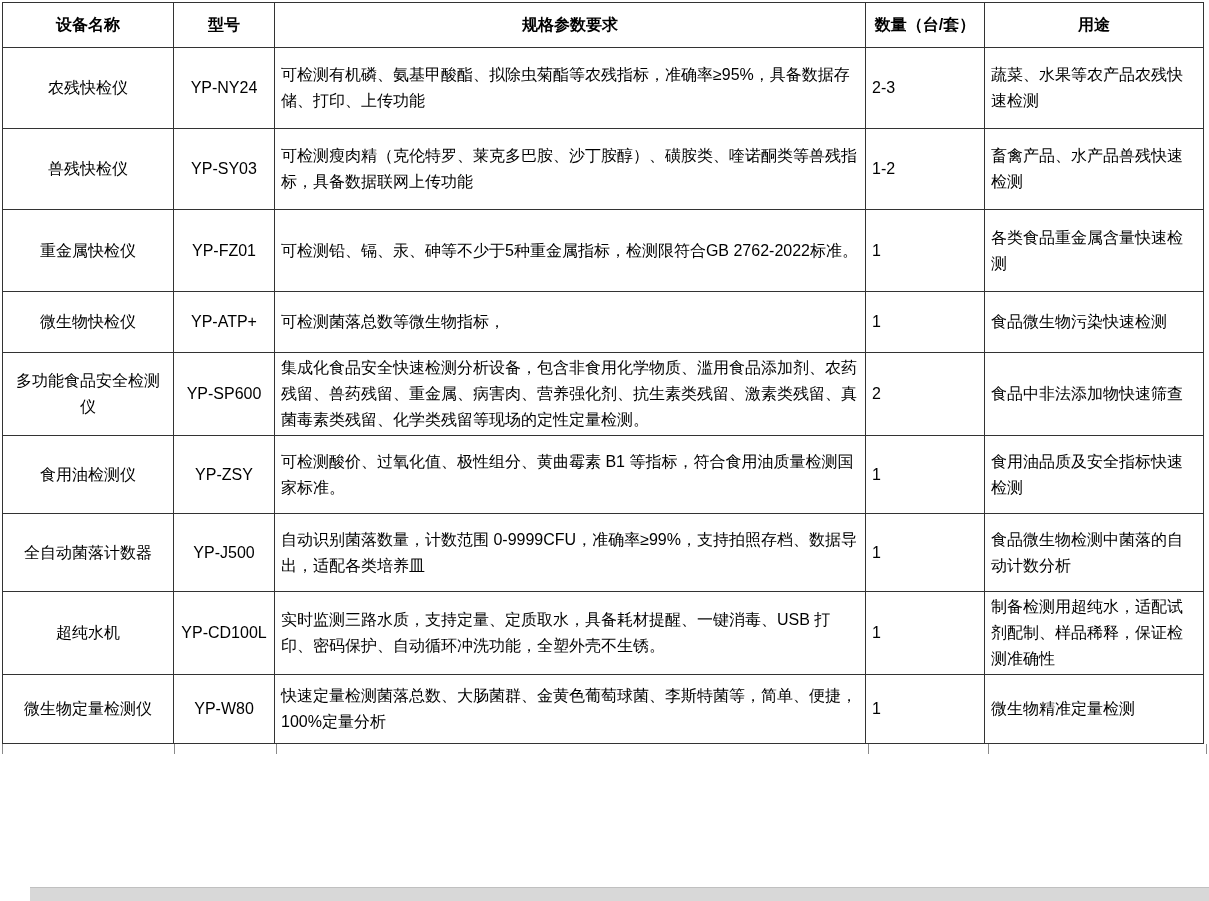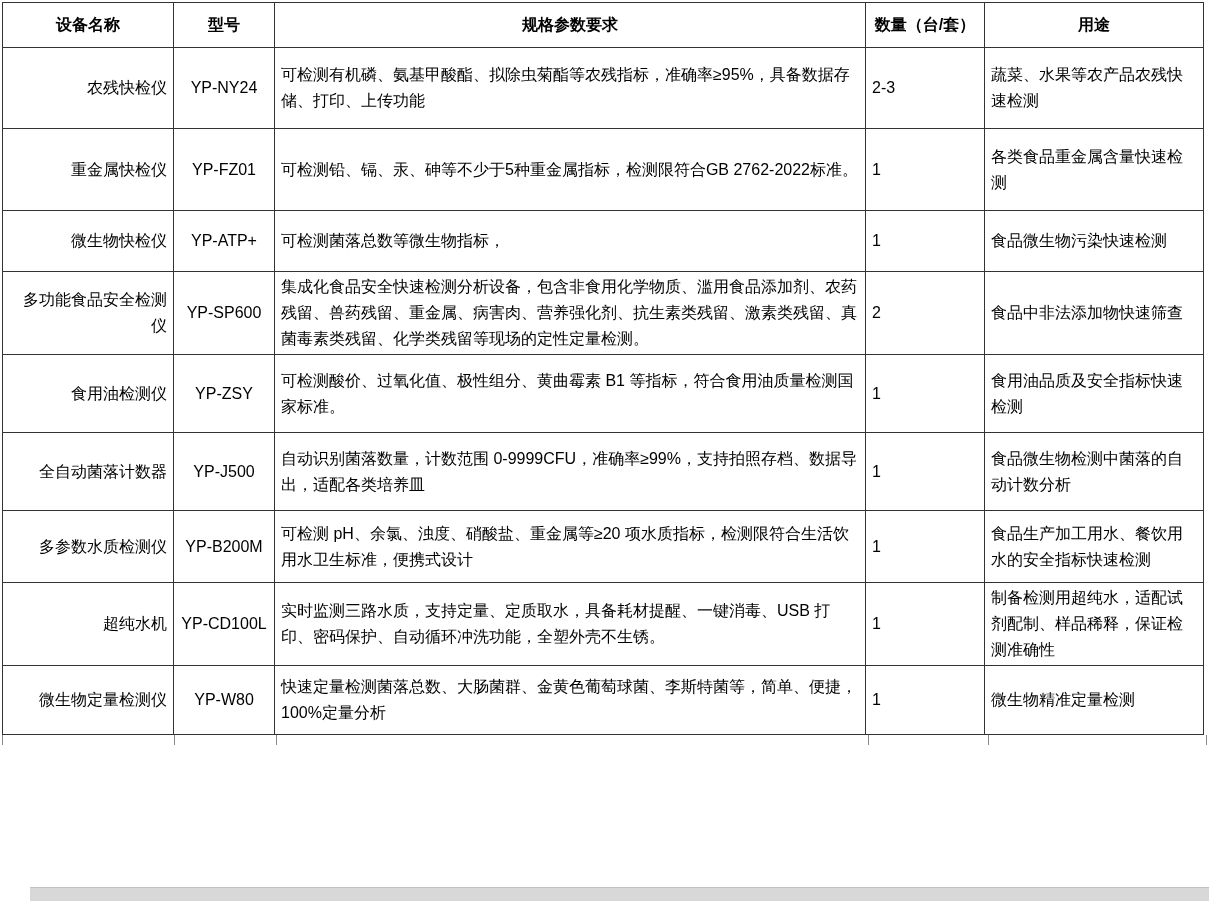--- a/index.html
+++ b/index.html
@@ -16,21 +16,21 @@
     padding:2px 6px;
     font-size:16px;
     line-height:26px;
     vertical-align:middle;
     overflow:hidden;
     word-break:break-all;
   }
   table.equip th{
     font-weight:bold;text-align:center;padding:2px 4px;
   }
-  td.c-name{ text-align:right; }
+  td.c-name{ text-align:center; }
   td.c-model{ text-align:center; }
   td.c-spec{ text-align:left; }
   td.c-qty{ text-align:left; }
   td.c-use{ text-align:left; }
   
   .tail{position:relative;width:1205px;height:10px;}
   .tail .vline{position:absolute;top:0;width:1px;height:10px;background:#8a8a8a;}
   .bottom-strip{
     position:absolute;left:30px;right:0;bottom:0;height:13px;background:#d8d8d8;
     border-top:1px solid #c0c0c0;
@@ -56,20 +56,27 @@
       <th>数量（台/套）</th>
       <th>用途</th>
     </tr>
     <tr style="height:81px">
       <td class="c-name">农残快检仪</td>
       <td class="c-model">YP-NY24</td>
       <td class="c-spec">可检测有机磷、氨基甲酸酯、拟除虫菊酯等农残指标，准确率≥95%，具备数据存储、打印、上传功能</td>
       <td class="c-qty">2-3</td>
       <td class="c-use">蔬菜、水果等农产品农残快速检测</td>
     </tr>
+    <tr style="height:81px">
+      <td class="c-name">兽残快检仪</td>
+      <td class="c-model">YP-SY03</td>
+      <td class="c-spec">可检测瘦肉精（克伦特罗、莱克多巴胺、沙丁胺醇）、磺胺类、喹诺酮类等兽残指标，具备数据联网上传功能</td>
+      <td class="c-qty">1-2</td>
+      <td class="c-use">畜禽产品、水产品兽残快速检测</td>
+    </tr>
     <tr style="height:82px">
       <td class="c-name">重金属快检仪</td>
       <td class="c-model">YP-FZ01</td>
       <td class="c-spec">可检测铅、镉、汞、砷等不少于5种重金属指标，检测限符合GB 2762-2022标准。</td>
       <td class="c-qty">1</td>
       <td class="c-use">各类食品重金属含量快速检测</td>
     </tr>
     <tr style="height:61px">
       <td class="c-name">微生物快检仪</td>
       <td class="c-model">YP-ATP+</td>
@@ -91,27 +98,20 @@
       <td class="c-qty">1</td>
       <td class="c-use">食用油品质及安全指标快速检测</td>
     </tr>
     <tr style="height:78px">
       <td class="c-name">全自动菌落计数器</td>
       <td class="c-model">YP-J500</td>
       <td class="c-spec">自动识别菌落数量，计数范围 0-9999CFU，准确率≥99%，支持拍照存档、数据导出，适配各类培养皿</td>
       <td class="c-qty">1</td>
       <td class="c-use">食品微生物检测中菌落的自动计数分析</td>
     </tr>
-    <tr style="height:72px">
-      <td class="c-name">多参数水质检测仪</td>
-      <td class="c-model">YP-B200M</td>
-      <td class="c-spec">可检测 pH、余氯、浊度、硝酸盐、重金属等≥20 项水质指标，检测限符合生活饮用水卫生标准，便携式设计</td>
-      <td class="c-qty">1</td>
-      <td class="c-use">食品生产加工用水、餐饮用水的安全指标快速检测</td>
-    </tr>
     <tr style="height:75px">
       <td class="c-name">超纯水机</td>
       <td class="c-model">YP-CD100L</td>
       <td class="c-spec">实时监测三路水质，支持定量、定质取水，具备耗材提醒、一键消毒、USB 打印、密码保护、自动循环冲洗功能，全塑外壳不生锈。</td>
       <td class="c-qty">1</td>
       <td class="c-use">制备检测用超纯水，适配试剂配制、样品稀释，保证检测准确性</td>
     </tr>
     <tr style="height:69px">
       <td class="c-name">微生物定量检测仪</td>
       <td class="c-model">YP-W80</td>

